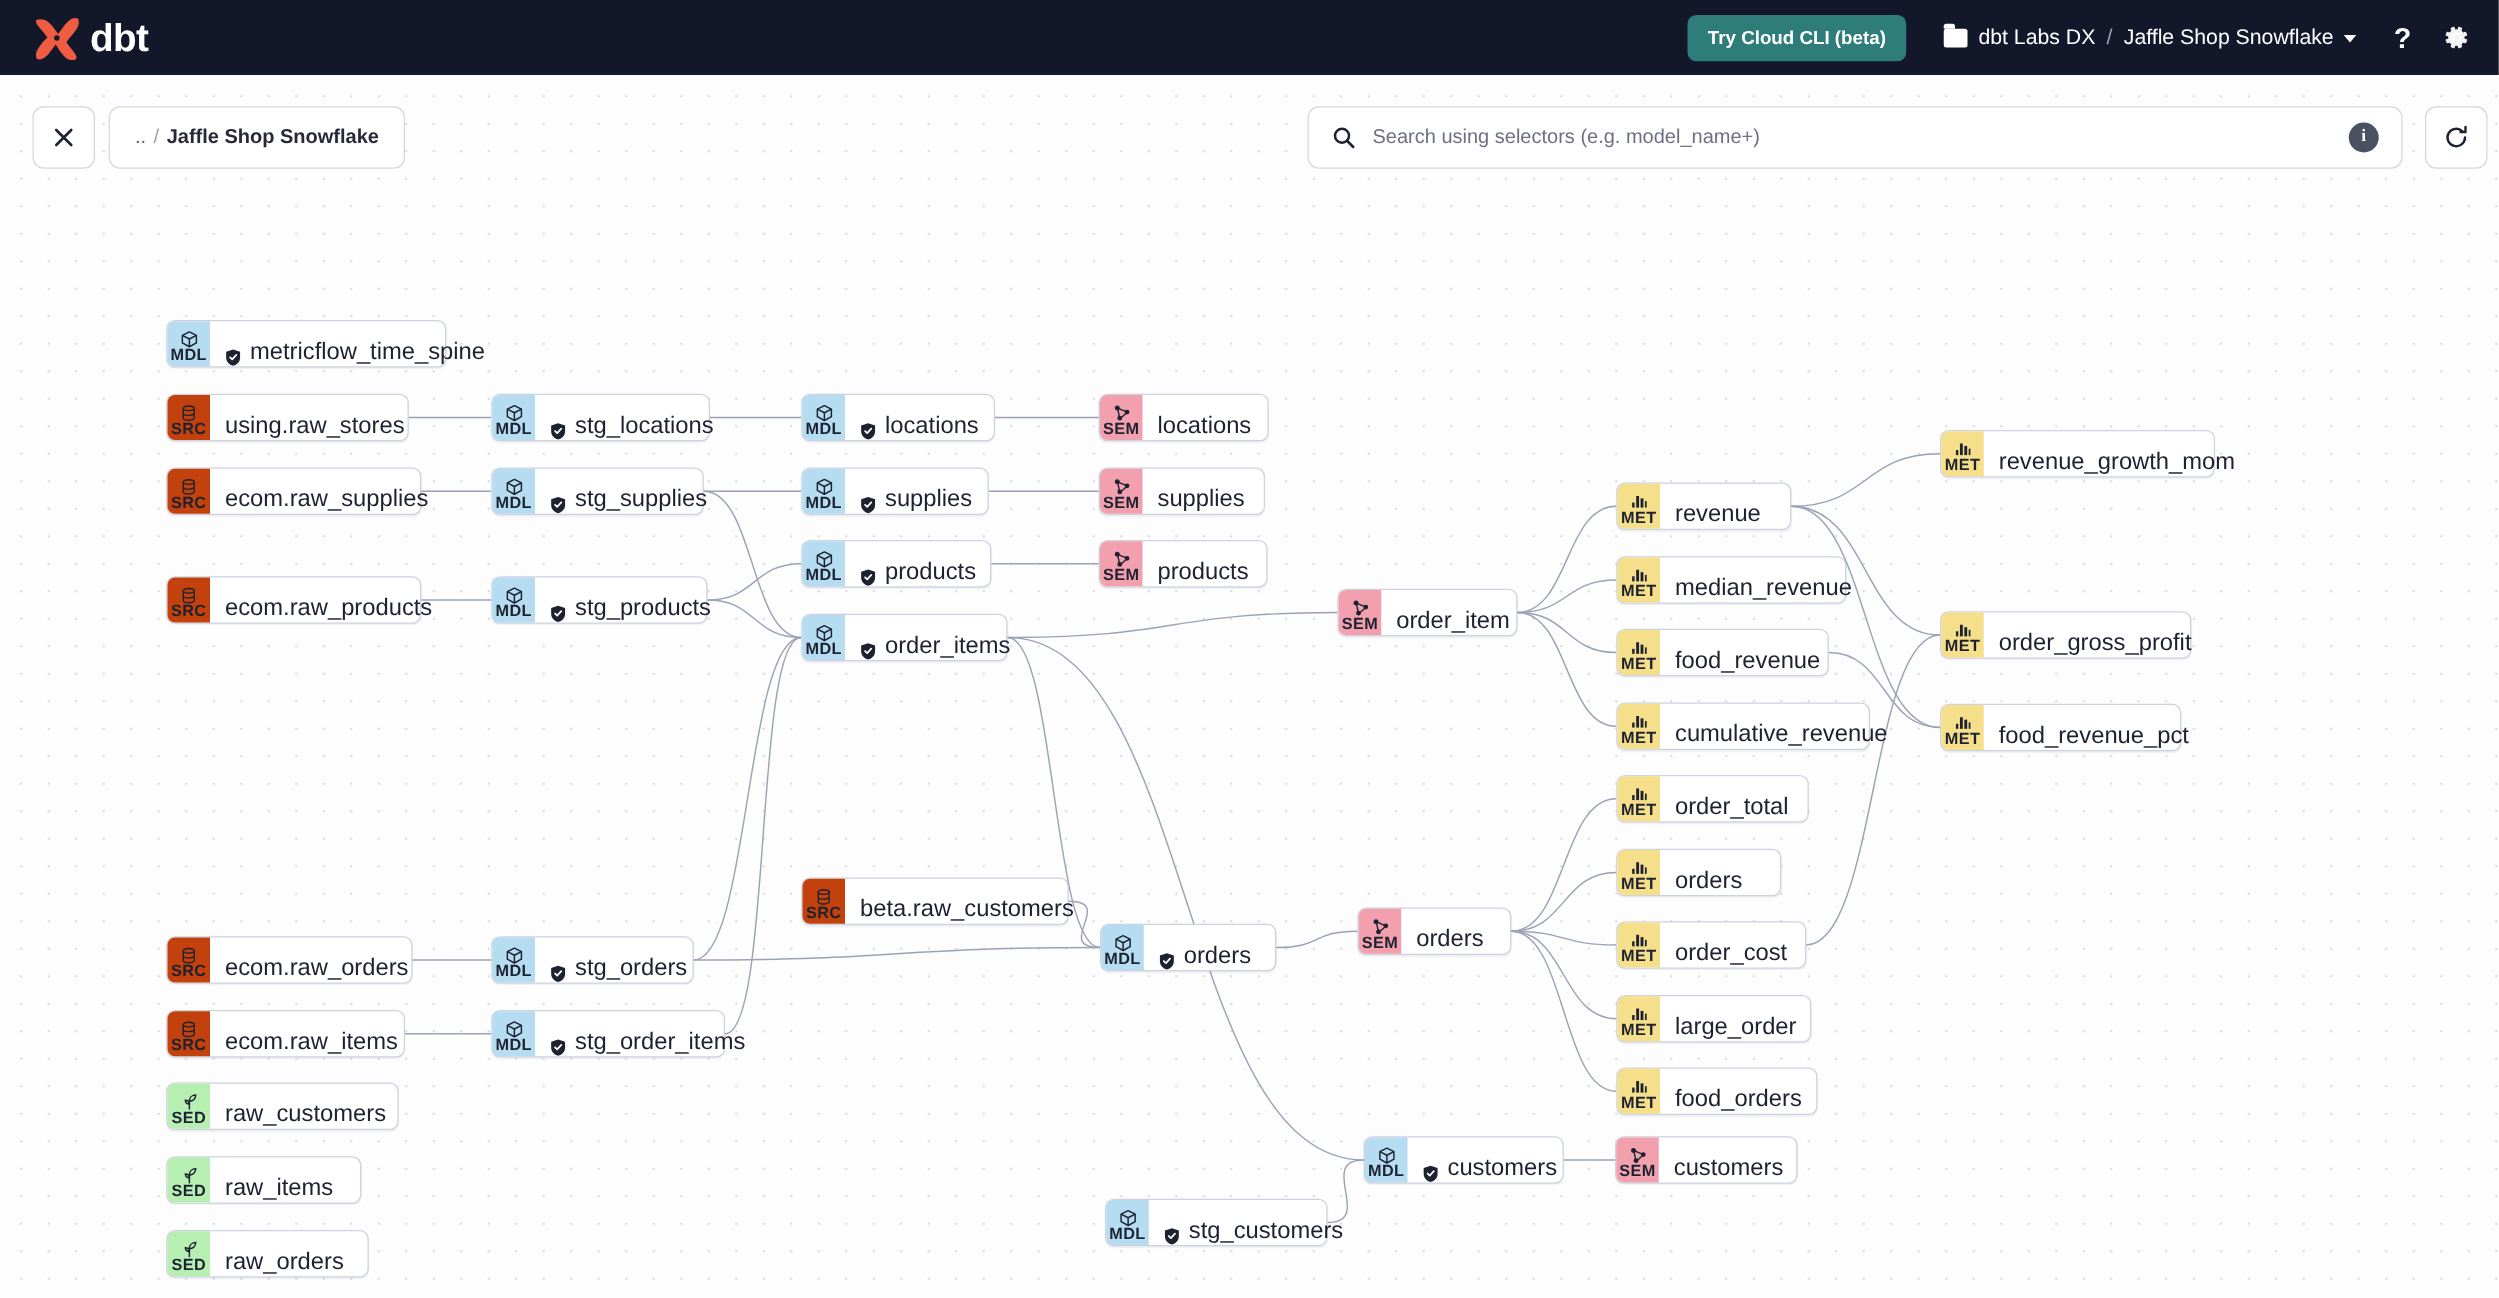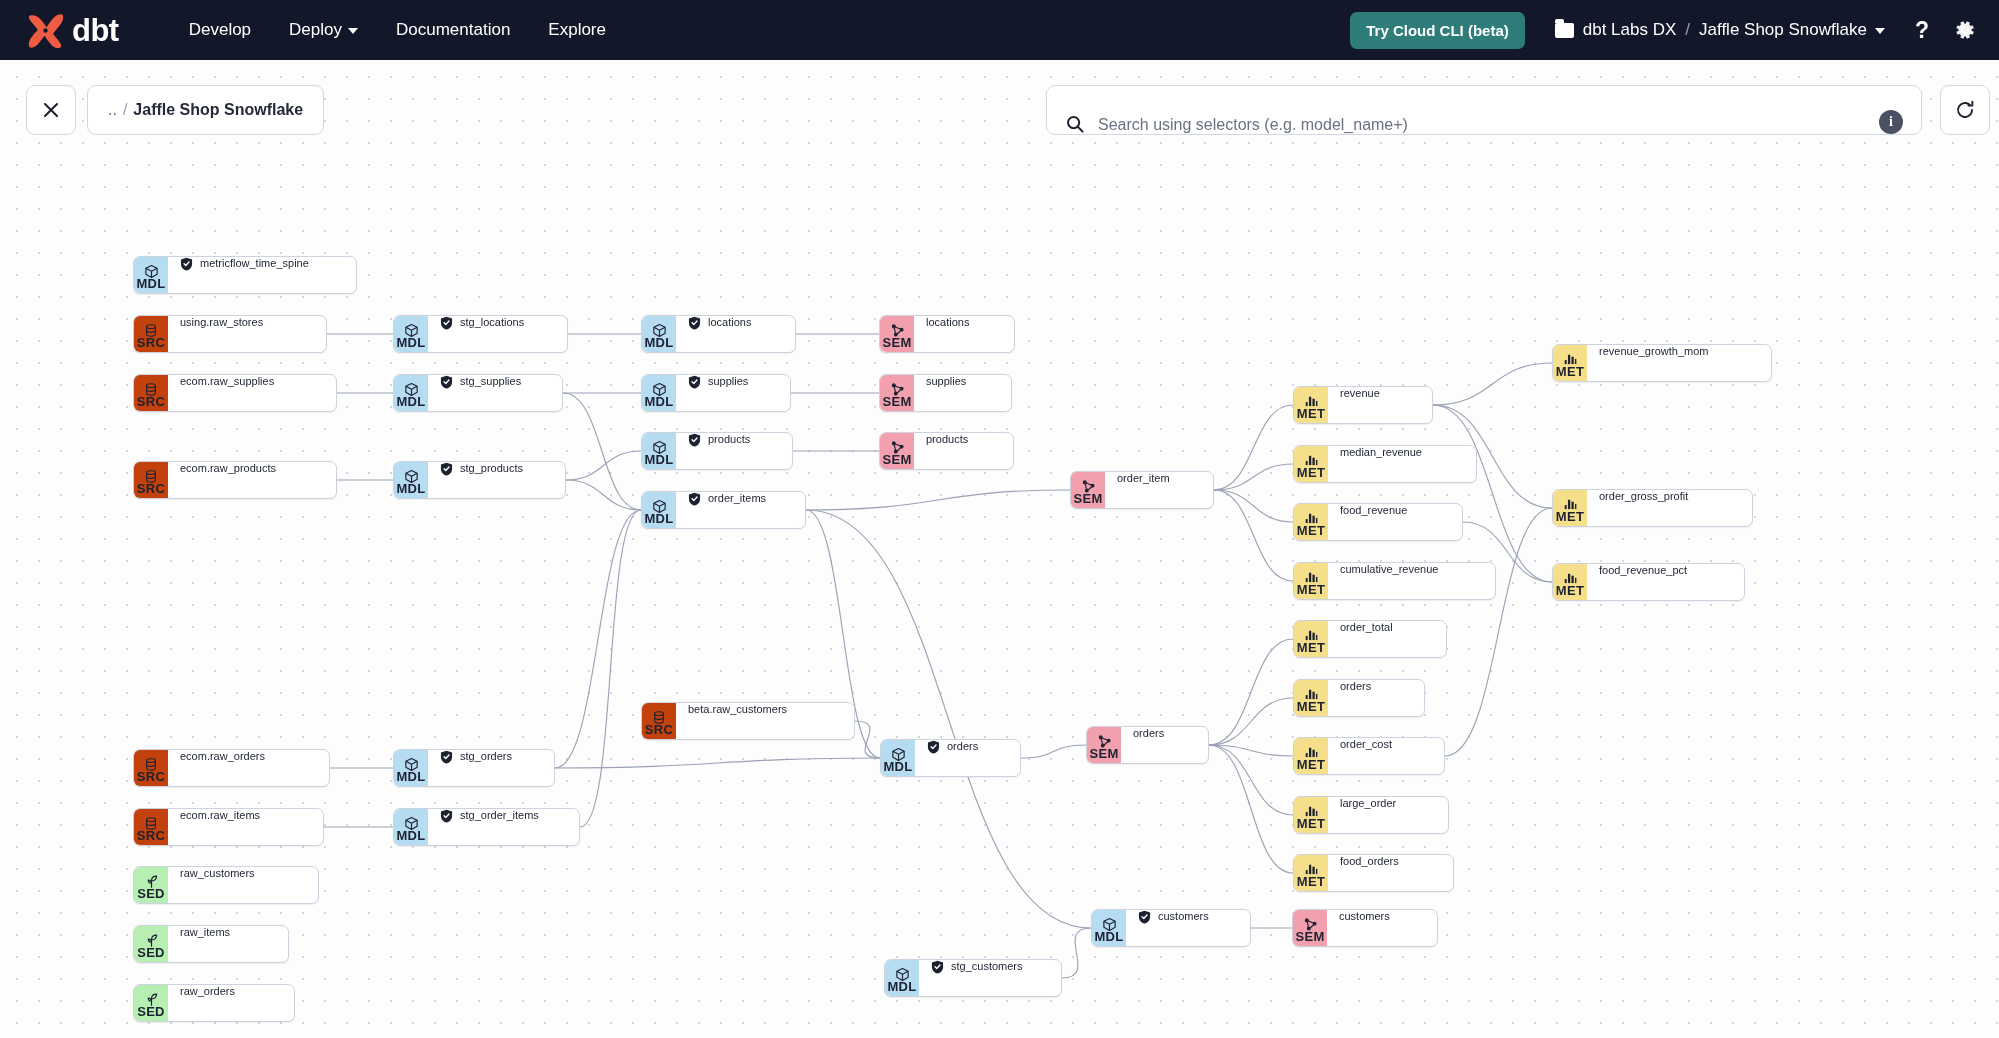--- a/index.html
+++ b/index.html
@@ -69,21 +69,21 @@
     display:flex; align-items:center; padding: 0 20px; cursor:pointer;
     font-size:16px; color:#262a38;
   }
   #breadcrumb-chip .dots { color:#5b6072; margin-right:6px; }
   #breadcrumb-chip .slash { color:#9aa0b4; margin-right:6px; }
   #breadcrumb-chip .name { font-weight:600; }
 
   #searchbar {
     position:absolute; left:1046px; top:85px; width:876px; height:50px;
     background:#fff; border:1px solid #d3d7e0; border-radius:9px;
-    display:flex; align-items:flex-end; padding: 0 18px; gap:13px;
+    display:flex; align-items:center; padding: 0 18px; gap:13px;
   }
   #search-input {
     border:none; outline:none; flex:1; font-size:16px; color:#262a38;
     font-family:"Liberation Sans", sans-serif; background:transparent;
   }
   #search-input::placeholder { color:#6b7183; }
   #info-badge {
     width:24px;height:24px;border-radius:50%;background:#4a5163;color:#fff;
     display:flex;align-items:center;justify-content:center;font-size:14px;font-weight:700;
     font-family:"Liberation Serif", serif; cursor:pointer; flex:none;
@@ -108,22 +108,22 @@
   .node .badge {
     width:34px; flex:none; border-radius:6px 0 0 6px;
     display:flex; flex-direction:column; align-items:center; justify-content:center;
     gap:0px; padding-top:2px;
   }
   .node .badge .gly { height:15px; display:flex; align-items:center; justify-content:center; }
   .node .badge .code {
     font-size:13px; font-weight:700; color:#1d2231; letter-spacing:.3px; line-height:10px;
   }
   .node .label {
-    display:flex; align-items:flex-start; gap:7px;
-    padding: 0 13px 0 12px; font-size:11px; color:#1d2231;
+    display:flex; align-items:flex-end; gap:7px;
+    padding: 0 13px 0 12px; font-size:19px; color:#1d2231;
   }
   .shield { flex:none; }
 
   .badge-mdl { background:#b6dcf2; }
   .badge-src { background:#c2410c; }
   .badge-sed { background:#b7eeb2; }
   .badge-sem { background:#f2a0ae; }
   .badge-met { background:#f6df8a; }
 </style>
 </head>
@@ -132,35 +132,20 @@
 <div id="topnav">
 
   <div id="logo-wrap">
     <svg id="logo-mark" viewBox="0 0 40 38">
       <path d="M3 4 C10 2 14 6 19 13 L21 16 L24 12 C29 5 33 1 38 3 C40 9 36 13 31 19 L28 23 L31 27 C36 33 39 37 34 38 C29 39 25 34 21 28 L19 25 L16 29 C11 36 7 39 3 37 C1 32 4 28 9 22 L12 19 L9 15 C4 9 1 6 3 4 Z" fill="#ef5c42"></path>
       <circle cx="20" cy="19.5" r="2.3" fill="#13172a"></circle>
     </svg>
     <span id="logo-text">dbt</span>
   </div>
 
-  <div id="navlinks">
-    <div class="navlink">
-      <span>Develop</span>
-    </div>
-    <div class="navlink">
-      <span>Deploy</span>
-      <span class="caret-d"></span>
-    </div>
-    <div class="navlink">
-      <span>Documentation</span>
-    </div>
-    <div class="navlink">
-      <span>Explore</span>
-    </div>
-  </div>
 
   <div id="nav-right">
     <div id="cli-btn">Try Cloud CLI (beta)</div>
 
     <div id="breadcrumb-top">
       <span class="folder"></span>
       <span>dbt Labs DX</span>
       <span class="sep">/</span>
       <span class="proj">
         <span>Jaffle Shop Snowflake</span>

